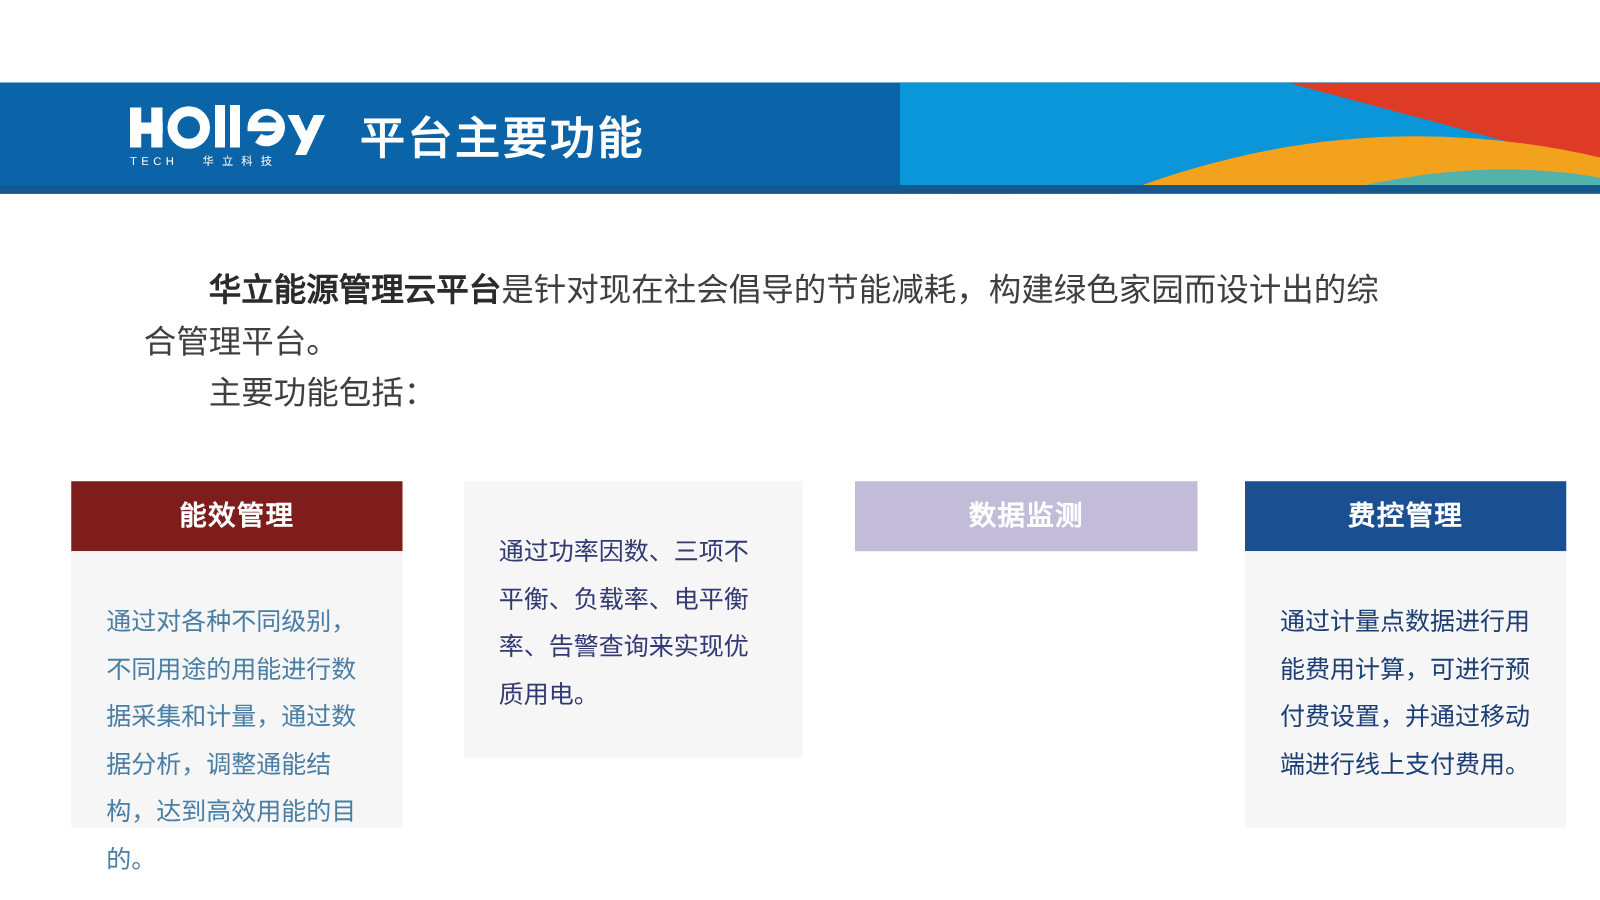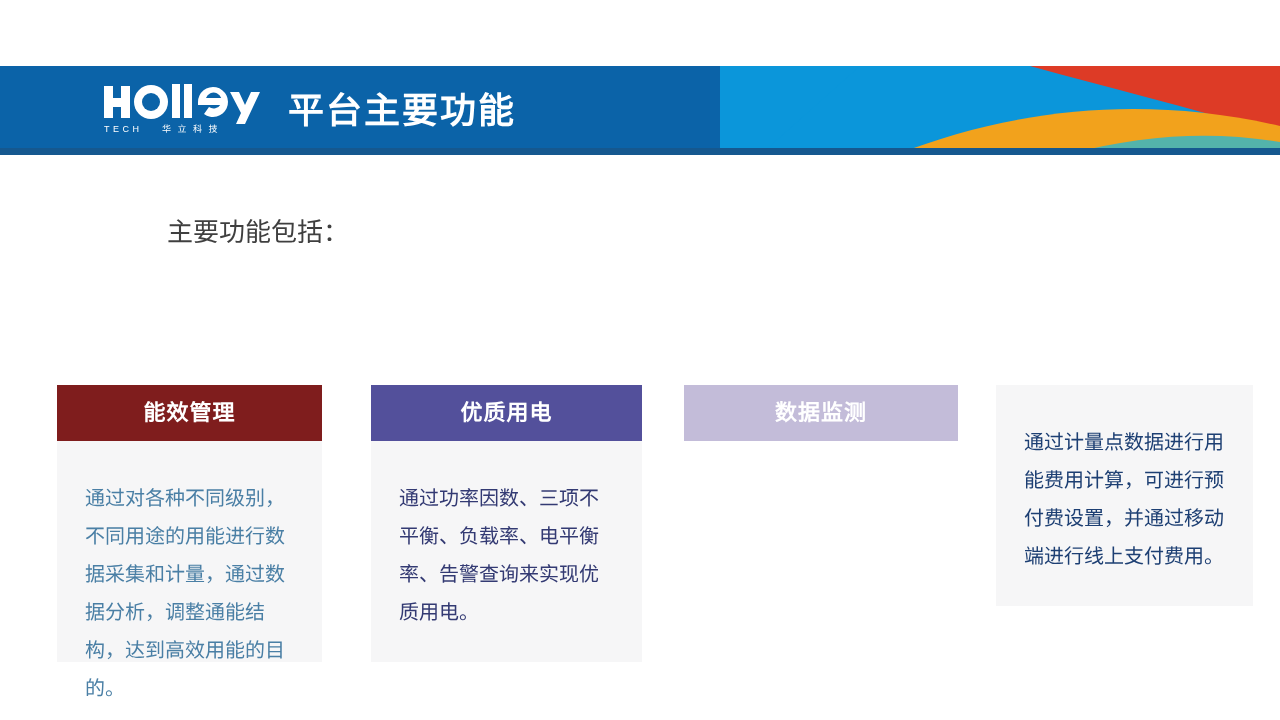--- a/index.html
+++ b/index.html
@@ -199,44 +199,45 @@
       <g fill="#ffffff" font-family="Liberation Sans, sans-serif" font-size="9" letter-spacing="3.5">
         <text x="0" y="50">TECH</text>
         <text x="58" y="50" font-size="9" letter-spacing="2">华 立 科 技</text>
       </g>
     </svg>
   </div>
 
   <div class="slide-title">平台主要功能</div>
 
   <div class="intro">
+    <p><span class="lead">华立能源管理云平台</span><span>是针对现在社会倡导的节能减耗，构建绿色家园而设计出的综合管理平台。</span></p>
     <p>主要功能包括：</p>
   </div>
 
   <div class="cards">
 
     <div class="card" id="card-1">
       <div class="card-header hdr-1">能效管理</div>
       <div class="card-body txt-1">
         <p>通过对各种不同级别，不同用途的用能进行数据采集和计量，通过数据分析，调整通能结构，达到高效用能的目的。</p>
       </div>
     </div>
 
     <div class="card" id="card-2">
-      <div class="card-header hdr-2">优质用电</div>
       <div class="card-body txt-2">
         <p>通过功率因数、三项不平衡、负载率、电平衡率、告警查询来实现优质用电。</p>
       </div>
     </div>
 
     <div class="card" id="card-3">
       <div class="card-header hdr-3">数据监测</div>
     </div>
 
     <div class="card" id="card-4">
+      <div class="card-header hdr-4">费控管理</div>
       <div class="card-body txt-4">
         <p>通过计量点数据进行用能费用计算，可进行预付费设置，并通过移动端进行线上支付费用。</p>
       </div>
     </div>
 
   </div>
 
 </div>
 
 </body></html>

